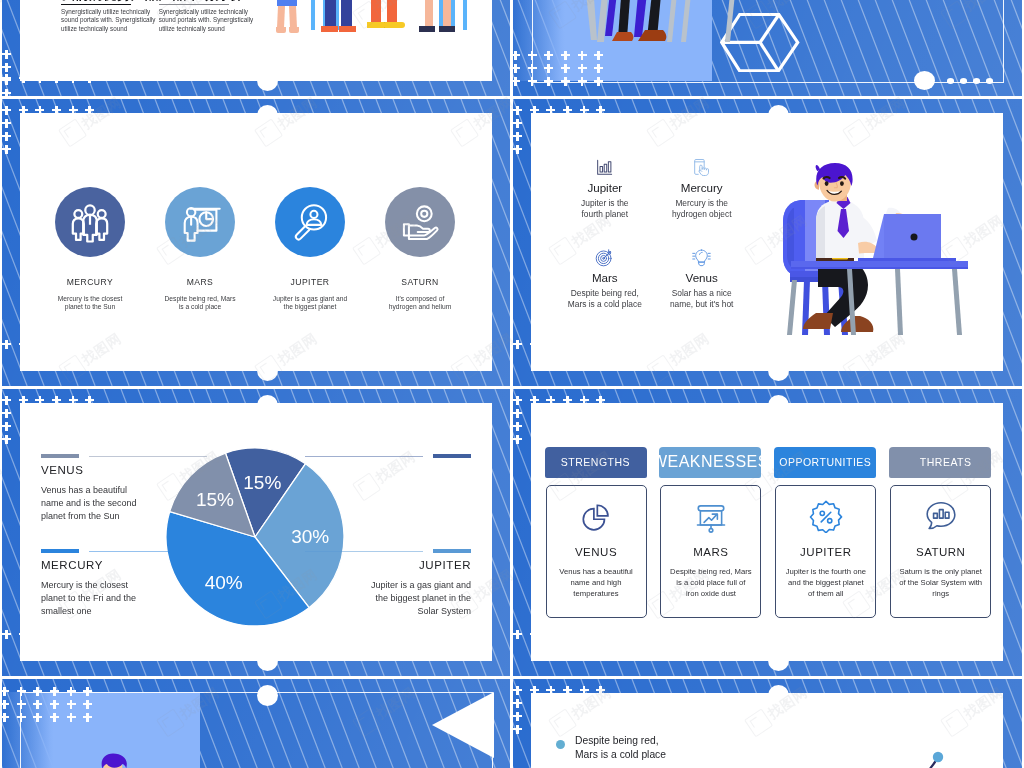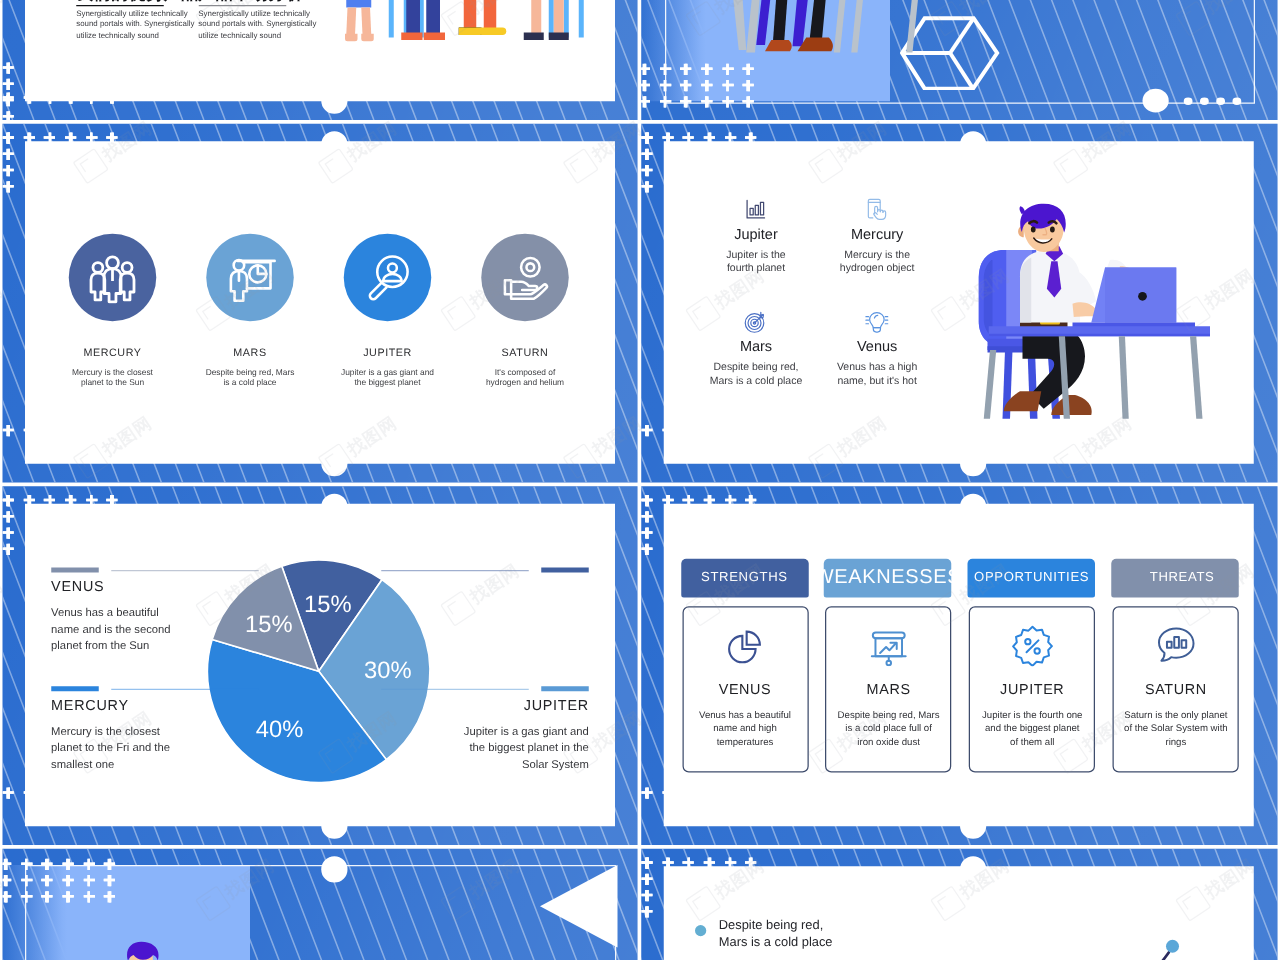--- a/index.html
+++ b/index.html
@@ -564,21 +564,21 @@
               <svg viewBox="0 0 64 64" width="19" height="19" style="display:block">
  <g fill="none" stroke="#5b94e0" stroke-width="3.2" stroke-linecap="round" stroke-linejoin="round">
   <path d="M32 7c-10.8 0-19.5 8.2-19.5 18.4 0 6.4 3 10.5 6 14.3 2.3 2.9 3.5 5 3.8 7.8h19.4c.3-2.8 1.5-4.9 3.8-7.8 3-3.8 6-7.9 6-14.3C51.5 15.2 42.8 7 32 7z"></path>
   <path d="M22.3 47.5h19.4v4c0 4.4-3.6 8-8 8h-3.4c-4.4 0-8-3.6-8-8z"></path>
   <path d="M25.4 21.6c1.7-4.5 5-7 8.8-7"></path>
   <path d="M2.5 18h7M54.5 18h7M2.5 27.5h7M54.5 27.5h7M2.5 37h7M54.5 37h7"></path>
  </g>
               </svg>
             </div>
             <div style="margin-top:4px;font-size:11.6px;color:#212227;font-weight:400;">Venus</div>
-            <div style="margin-top:3.5px;font-size:8.4px;line-height:11.2px;color:#3c3d42;white-space:pre;">Venus has a high
+            <div style="margin-top:3.5px;font-size:8.4px;line-height:11.2px;color:#3c3d42;white-space:pre;">Solar has a nice
 name, but it's hot</div>
           </div>
         </div>
     <div class="deskillus">
           <svg width="190" height="182" viewBox="0 0 190 182" style="position:absolute;left:247px;top:48px;display:block">
 
    <path d="M5 61c0-13 7-22 20-22h22v77H24C12 116 5 108 5 96z" fill="#7b87f7"></path>
    <path d="M25 39c-13 0-20 9-20 22v35c0 12 7 20 19 20h3V39z" fill="#4f5ef0"></path>
    <path d="M15 47c-4 4-6 9-6 15v32c0 7 3 12 7 14V47z" fill="#3a49d0" opacity=".5"></path>
    <path d="M47 39h4v77h-4z" fill="#5a68ee"></path>

